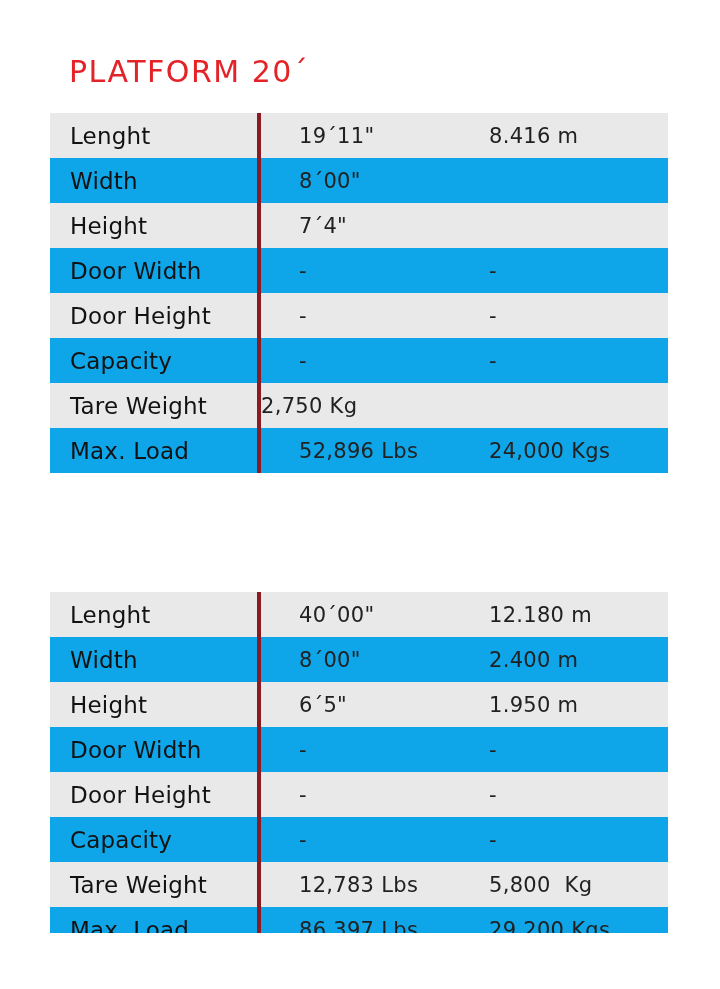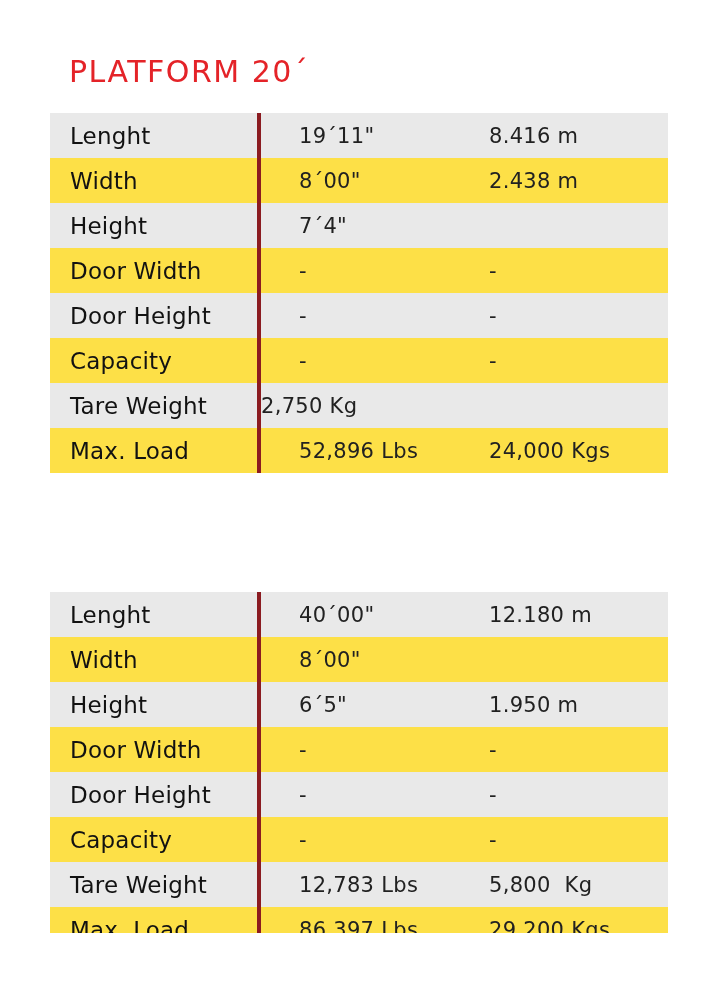--- a/index.html
+++ b/index.html
@@ -36,21 +36,21 @@
     position: absolute;
     left: 50px;
     width: 618px;
   }
   .spec-table.first  { top: 113px; }
   .spec-table.second { top: 592px; }
   .spec-row {
     display: flex;
     height: 45px;
     align-items: stretch;
-    background: #fde047;
+    background: #0ea5e9;
   }
   .spec-row:nth-child(odd) { background: var(--row-alt); }
   .cell {
     display: flex;
     align-items: center;
     white-space: pre;
   }
   .cell-label {
     width: 211px;
     padding-left: 20px;
@@ -81,21 +81,20 @@
 
   <div class="spec-table first">
       <div class="spec-row">
         <div class="cell cell-label">Lenght</div>
         <div class="cell cell-imperial">19´11"</div>
         <div class="cell cell-metric">8.416 m</div>
       </div>
       <div class="spec-row">
         <div class="cell cell-label">Width</div>
         <div class="cell cell-imperial">8´00"</div>
-        <div class="cell cell-metric">2.438 m</div>
       </div>
       <div class="spec-row">
         <div class="cell cell-label">Height</div>
         <div class="cell cell-imperial">7´4"</div>
       </div>
       <div class="spec-row">
         <div class="cell cell-label">Door Width</div>
         <div class="cell cell-imperial">-</div>
         <div class="cell cell-metric">-</div>
       </div>
@@ -123,20 +122,21 @@
 
   <div class="spec-table second">
       <div class="spec-row">
         <div class="cell cell-label">Lenght</div>
         <div class="cell cell-imperial">40´00"</div>
         <div class="cell cell-metric">12.180 m</div>
       </div>
       <div class="spec-row">
         <div class="cell cell-label">Width</div>
         <div class="cell cell-imperial">8´00"</div>
+        <div class="cell cell-metric">2.400 m</div>
       </div>
       <div class="spec-row">
         <div class="cell cell-label">Height</div>
         <div class="cell cell-imperial">6´5"</div>
         <div class="cell cell-metric">1.950 m</div>
       </div>
       <div class="spec-row">
         <div class="cell cell-label">Door Width</div>
         <div class="cell cell-imperial">-</div>
         <div class="cell cell-metric">-</div>

